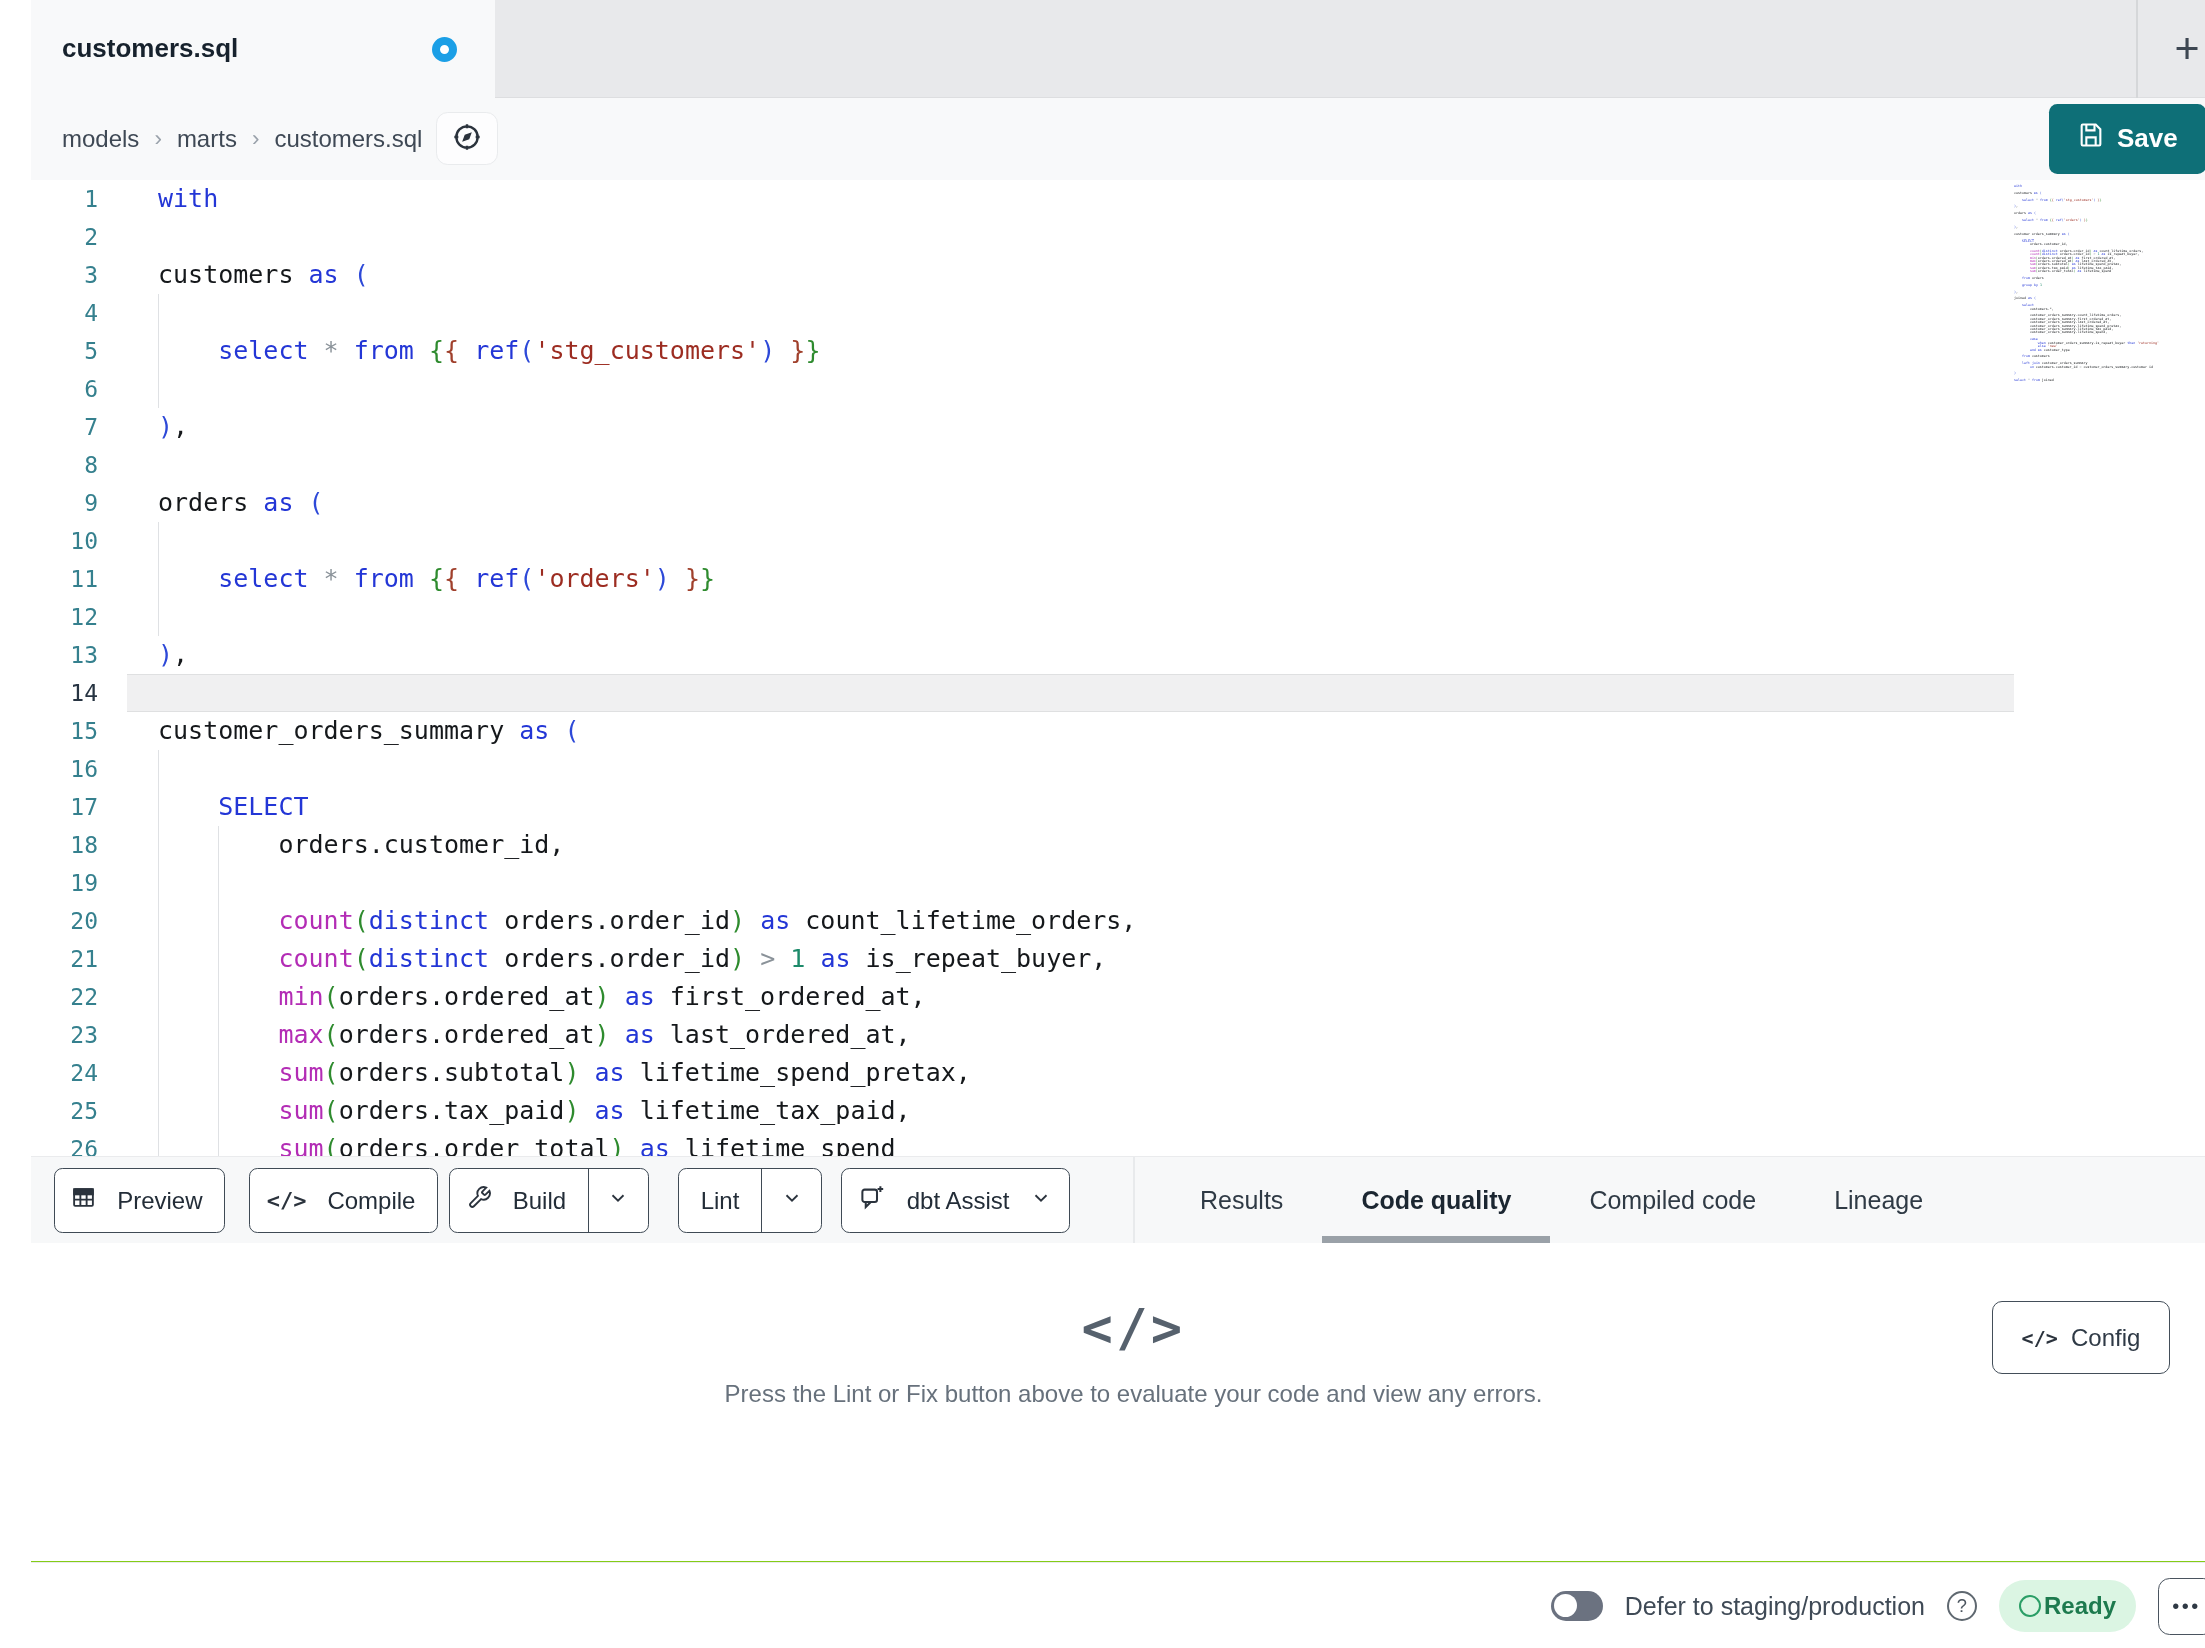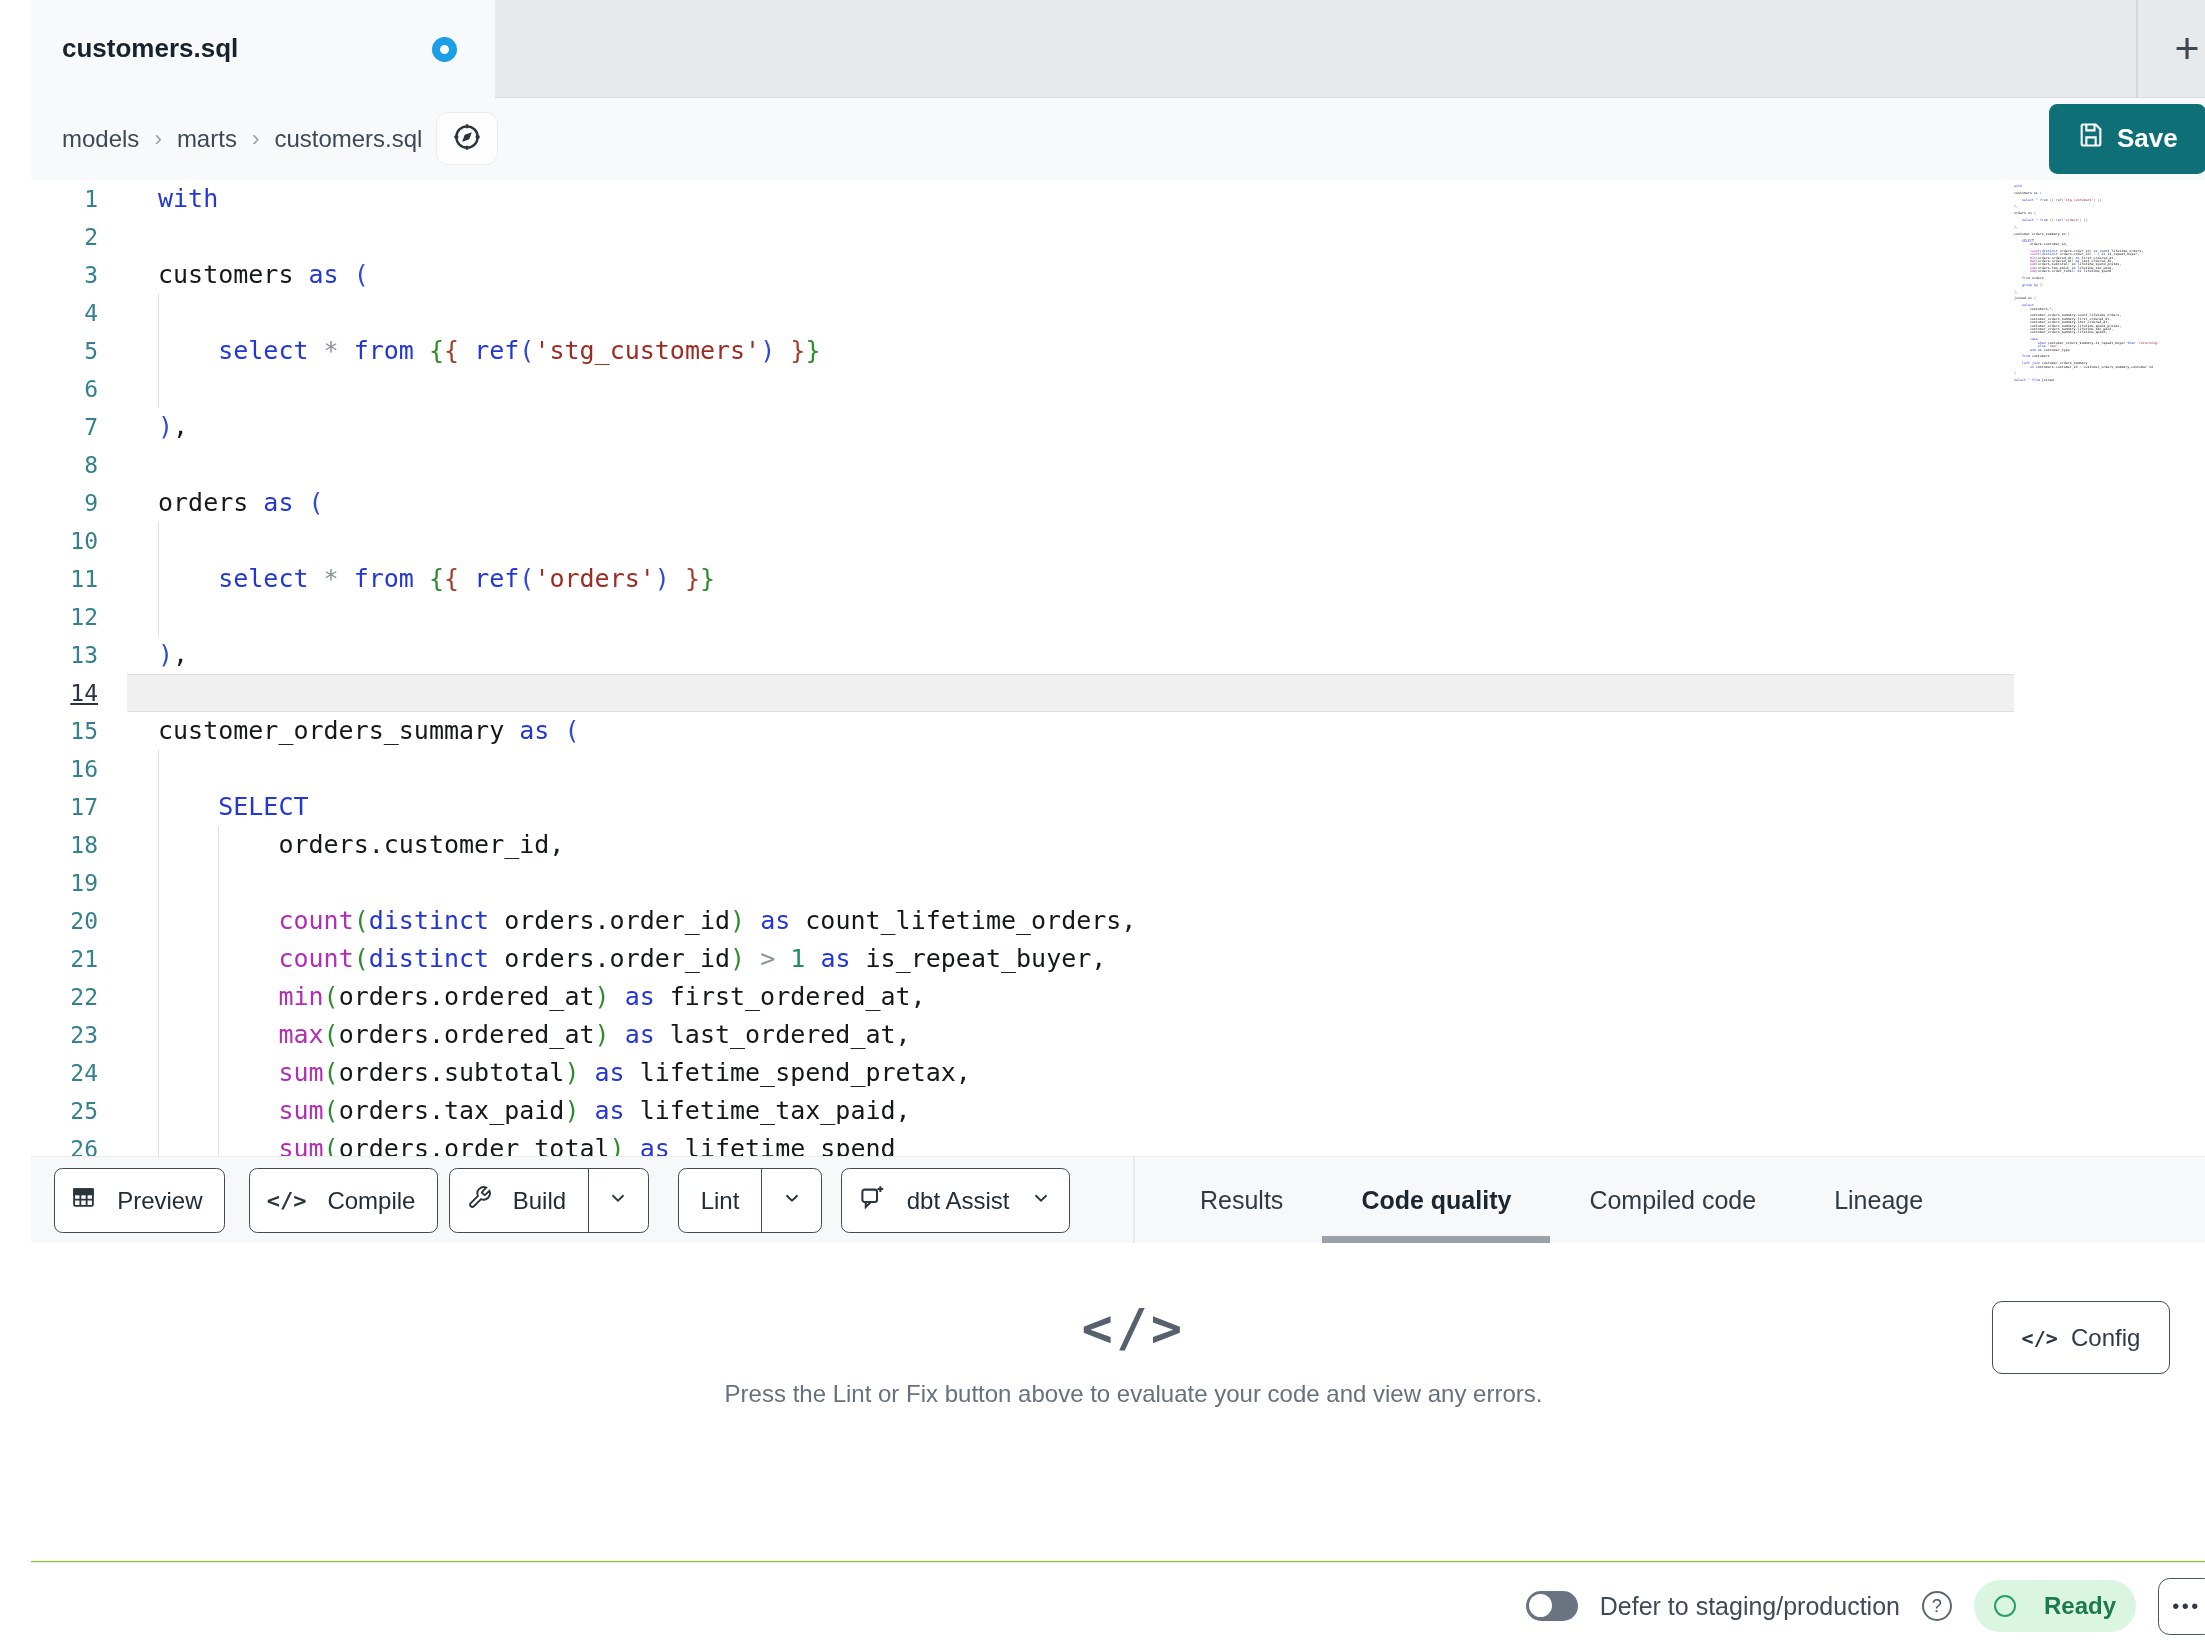--- a/index.html
+++ b/index.html
@@ -20,21 +20,21 @@
   .crumbs { position:absolute; left:31px; top:0; height:81px; display:flex; align-items:center; gap:15px; font-size:24px; color:#3f4955; }
   .crumb-sep { color:#9aa2ab; font-size:22.5px; }
   .compass-btn { position:absolute; left:405px; top:14px; width:62px; height:53px; border:1.7px solid #e9ebed; border-radius:11.7px; background:#fdfdfe; display:flex; align-items:center; justify-content:center; color:#2b333d; cursor:pointer; }
   .save-btn { position:absolute; left:2018px; top:5.8px; width:157px; height:70px; background:#0e6f77; border-radius:8.3px; display:flex; align-items:center; justify-content:center; gap:11.7px; color:#fff; font-size:26px; font-weight:bold; cursor:pointer; }
 
   
   .editor { position:absolute; left:0; top:180px; width:2205px; height:976px; background:#fff; }
   .rows { position:absolute; left:0; top:0; width:1983px; }
   .row { display:flex; height:38px; line-height:38px; }
   .gutter { flex:0 0 96px; text-align:right; padding-right:29px; font-family:"DejaVu Sans Mono", monospace; font-size:23px; color:#35808e; }
-  .row.active .gutter { color:#273442;text-decoration:underline; }
+  .row.active .gutter { color:#273442; }
   .code { flex:1; position:relative; padding-left:31px; white-space:pre; font-family:"DejaVu Sans Mono", monospace; font-size:25px; color:#15181b; }
   .row.active .code { background:#f0f0f1; box-shadow:inset 0 0.8px 0 #d9dadb, inset 0 -0.8px 0 #d9dadb; }
   .ig { position:absolute; top:0; bottom:0; width:0.8px; background:#dfe1e4; }
   .kw  { color:#2336d6; }
   .fn  { color:#b32cb5; }
   .str { color:#9c2c21; }
   .num { color:#1d8a6a; }
   .op  { color:#8a9299; }
   .b0  { color:#2d49d8; }
   .b1  { color:#2e8b2e; }
@@ -66,21 +66,21 @@
   .config-btn .code-glyph { font-size:20px; }
   .ibeam { position:absolute; left:821px; top:320px; color:#1b1f24; }
 
   
   .statusbar { position:absolute; left:0; top:1562px; width:2205px; height:87px; background:#fff; border-top:1.7px solid #e8eaec; }
   .status-right { position:absolute; right:21px; top:0; height:100%; display:flex; align-items:center; gap:22px; }
   .toggle { position:relative; width:52px; height:30px; border-radius:15px; background:#6b7280; cursor:pointer; }
   .toggle-knob { position:absolute; left:3.3px; top:3.3px; width:23px; height:23px; border-radius:50%; background:#fff; }
   .defer-label { font-size:25px; color:#3f4a56; }
   .help-circle { width:30px; height:30px; border-radius:50%; border:2.1px solid #5f6870; display:flex; align-items:center; justify-content:center; font-size:18.3px; color:#4a545e; cursor:pointer; }
-  .ready-pill { height:52px; border-radius:26px; background:#dbf5e3; display:flex; align-items:center; padding:0 20px; gap:28px; }
+  .ready-pill { height:52px; border-radius:26px; background:#dbf5e3; display:flex; align-items:center; padding:0 20px; gap:3px; }
   .ready-ring { width:22px; height:22px; border-radius:50%; border:2.5px solid #2a9e66; }
   .ready-lbl { font-size:24px; font-weight:bold; color:#1d7a4e; }
   .more-btn { width:57px; height:57px; border:1.7px solid #4a545f; border-radius:11.7px; background:#fff; display:flex; align-items:center; justify-content:center; font-size:20px; letter-spacing:2.5px; color:#2f3a45; cursor:pointer; }
 </style>
 </head>
 <body>
 
 <div class="app">
 
   <header class="tabbar">

